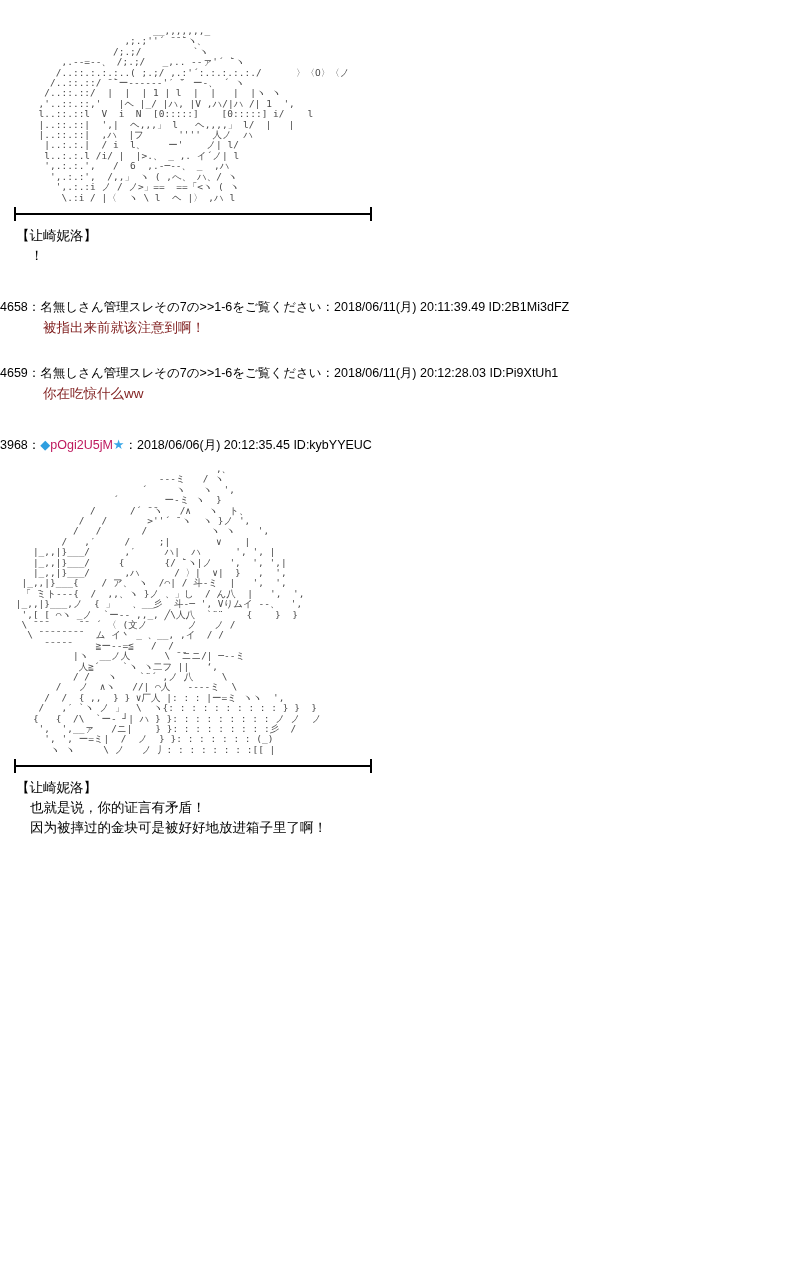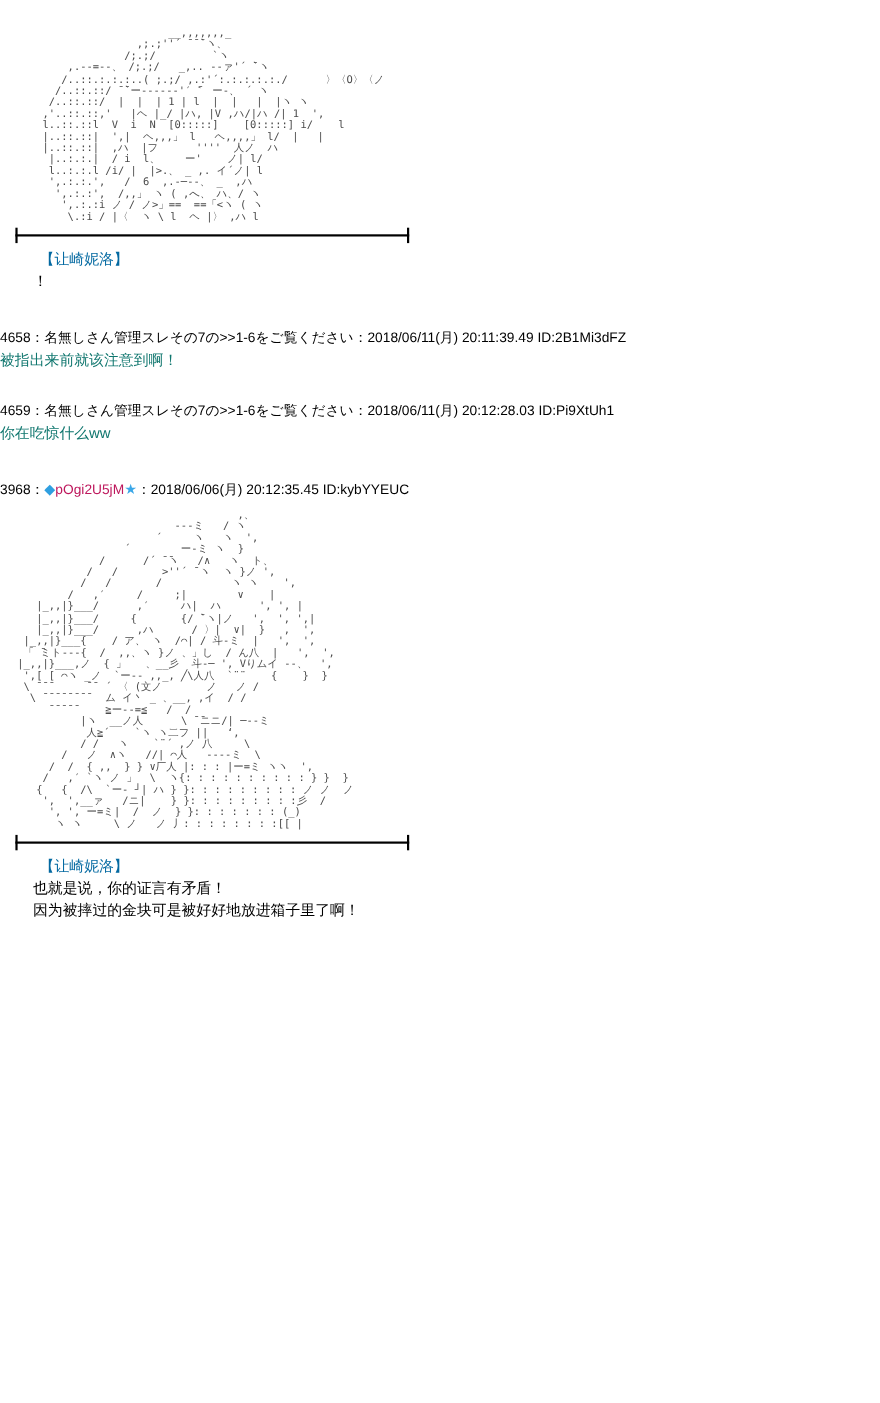--- a/index.html
+++ b/index.html
@@ -61,22 +61,21 @@
     background: #000;
   }
   .hr-wrap .cap-l { left: 14px; }
   .hr-wrap .cap-r { right: 295px; }
 
   
   .speaker {
     font-size: 13.5px;
     padding-left: 16px;
     padding-top: 6px;
-    color: #0369a1;
-    margin-left: 20px;
+    color: #000000;
   }
   .dialogue-line {
     font-size: 13.5px;
     padding-left: 30px;
     padding-top: 2px;
     color: #000;
   }
 
   
   .post {
@@ -84,22 +83,23 @@
   }
   .post-header {
     font-size: 12.5px;
     color: #000;
     white-space: nowrap;
   }
   .post-num { color: #000; }
   .post-name { color: #000; }
   .post-body {
     font-size: 13.5px;
-    color: #0f766e;
+    color: #7f1d1d;
     padding-top: 3px;
+    margin-left: 43px;
   }
   .sep { color: #000; }
   .trip {
     color: #be185d;
     font-weight: normal;
   }
   .diamond {
     color: #2f9fe0;
     font-size: 13px;
   }

